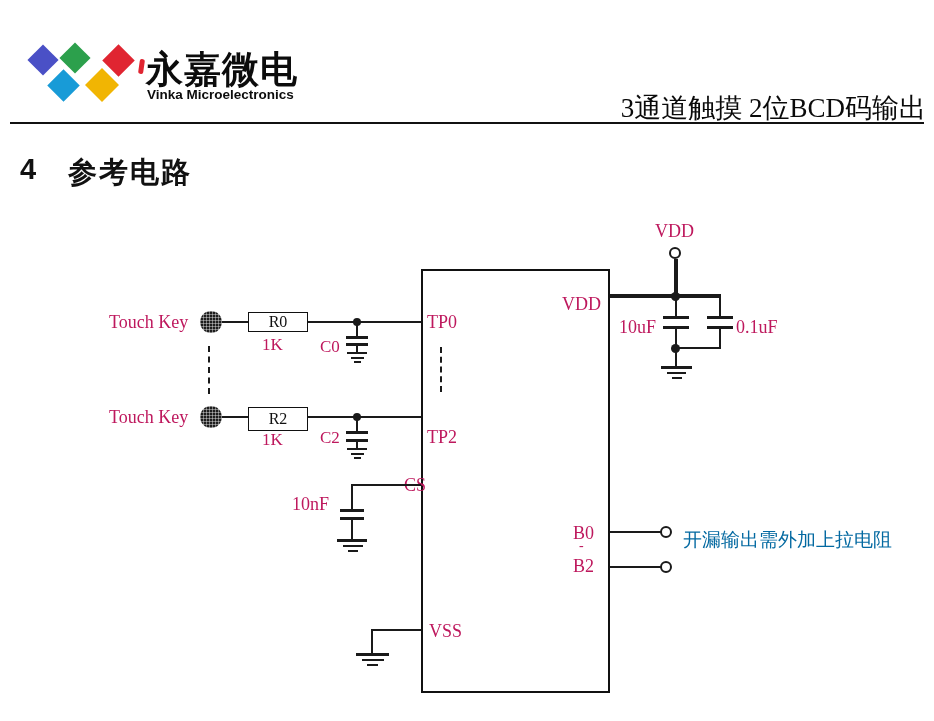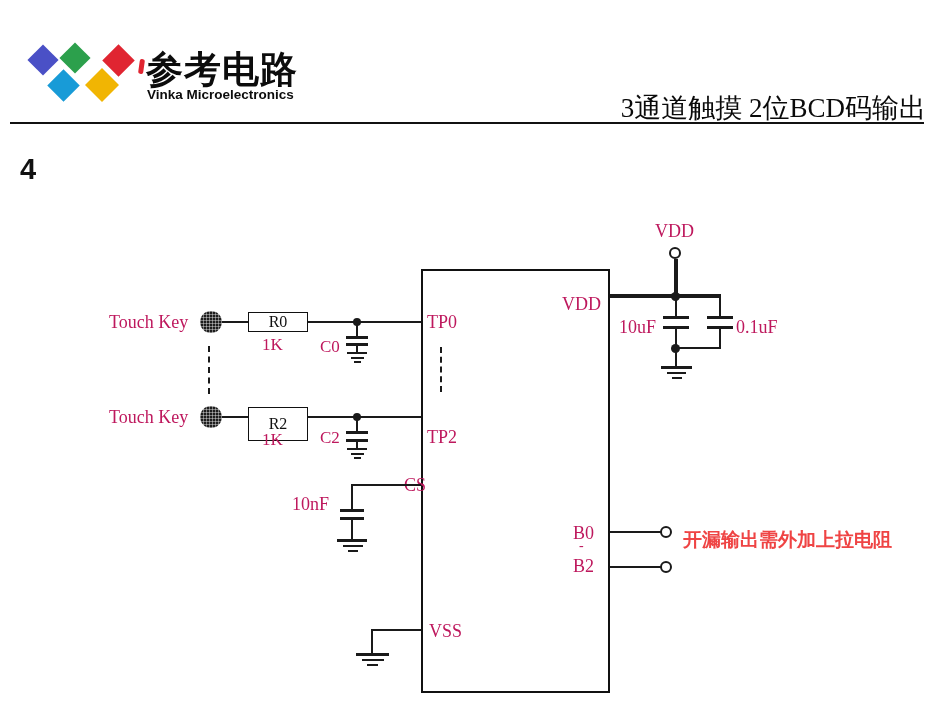--- a/index.html
+++ b/index.html
@@ -19,21 +19,21 @@
   .rbox{position:absolute;border:1.6px solid #111;box-sizing:border-box;background:#fff;
         display:flex;align-items:center;justify-content:center;
         font-family:"Liberation Serif",serif;font-size:16px;color:#111;}
   .pad{position:absolute;width:22px;height:22px;border-radius:50%;background-color:#1d1d1d;
        background-image:repeating-linear-gradient(0deg,rgba(255,255,255,.40) 0 1px,transparent 1px 3px),
                         repeating-linear-gradient(90deg,rgba(255,255,255,.40) 0 1px,transparent 1px 3px);}
   
   .slabel{position:absolute;font-family:"Liberation Serif",serif;font-size:18px;
           color:#be185d;white-space:nowrap;line-height:1.1;}
   .cnnote{position:absolute;font-family:"Liberation Serif",serif;font-size:19px;
-          color:#ef4444;white-space:nowrap;font-weight:bold;}
+          color:#0369a1;white-space:nowrap;}
   .logo-cn{position:absolute;left:146px;top:45px;font-size:37px;font-weight:bold;
            letter-spacing:1px;color:#0c0c0c;white-space:nowrap;}
   .logo-en{position:absolute;left:147px;top:87px;font-size:13.5px;font-weight:bold;
            color:#0c0c0c;white-space:nowrap;}
   .partnum{position:absolute;right:29px;top:38px;font-size:35px;font-weight:bold;
            letter-spacing:0.5px;color:#0a0a0a;}
   .subtitle{position:absolute;right:8px;top:90px;font-family:"Liberation Serif",serif;
             font-size:27px;color:#0a0a0a;white-space:nowrap;margin-left:16px;}
   .rule{position:absolute;left:10px;width:914px;top:122px;height:2px;background:#111;}
   .secnum{position:absolute;left:20px;top:153px;font-size:29px;font-weight:bold;}
@@ -47,28 +47,29 @@
 
 <div id="page">
 
   <div>
     <div class="diamond" style="left:32px; top:49px; width:22px;height:22px;background:#4a50c6;"></div>
     <div class="diamond" style="left:64px; top:47px; width:22px;height:22px;background:#2ca04c;"></div>
     <div class="diamond" style="left:107px;top:49px; width:23px;height:23px;background:#e02531;"></div>
     <div class="diamond" style="left:52px; top:74px; width:23px;height:23px;background:#189bd7;"></div>
     <div class="diamond" style="left:90px; top:73px; width:24px;height:24px;background:#f1b503;"></div>
     <div class="redtick"></div>
-    <div class="logo-cn">参考电路</div>
+    <div class="logo-cn">永嘉微电</div>
     <div class="logo-en">Vinka Microelectronics</div>
   </div>
 
   <div class="subtitle">3通道触摸 2位BCD码输出</div>
   <div class="rule"></div>
 
   <div class="secnum">4</div>
+  <div class="sectitle">参考电路</div>
 
   <div class="icbox" style="left:421px;top:269px;width:189px;height:424px;"></div>
   <div class="dashv" style="left:440px;top:347px;height:45px;"></div>
 
   <div class="slabel" style="left:427px;top:313px;">TP0</div>
   <div class="slabel" style="left:427px;top:428px;">TP2</div>
   <div class="slabel" style="left:404px;top:476px;">CS</div>
   <div class="slabel" style="left:429px;top:622px;">VSS</div>
   <div class="slabel" style="left:562px;top:295px;">VDD</div>
   <div class="slabel" style="left:573px;top:524px;">B0</div>
@@ -92,21 +93,21 @@
   <div class="h" style="left:347px;top:352px;width:20px;"></div>
   <div class="h" style="left:351px;top:357px;width:13px;"></div>
   <div class="h" style="left:354px;top:361px;width:7px;"></div>
   <div class="slabel" style="left:320px;top:338px;font-size:17px;">C0</div>
 
   <div class="dashv" style="left:208px;top:346px;height:48px;"></div>
 
   <div class="slabel" style="left:109px;top:408px;">Touch Key</div>
   <div class="pad" style="left:200px;top:406px;"></div>
   <div class="h" style="left:222px;top:416px;width:26px;height:1.6px;"></div>
-  <div class="rbox" style="left:248px;top:407px;width:60px;height:34px;">
+  <div class="rbox" style="left:248px;top:407px;width:60px;height:24px;">
     <span>R2</span>
   </div>
   <div class="slabel" style="left:262px;top:431px;font-size:17px;">1K</div>
   <div class="h" style="left:308px;top:416px;width:113px;"></div>
   <div class="dot" style="left:353px;top:413px;"></div>
 
   <div class="v" style="left:356px;top:420px;height:12px;"></div>
   <div class="plate" style="left:346px;top:431px;width:22px;"></div>
   <div class="plate" style="left:346px;top:439px;width:22px;"></div>
   <div class="v" style="left:356px;top:441px;height:8px;"></div>

